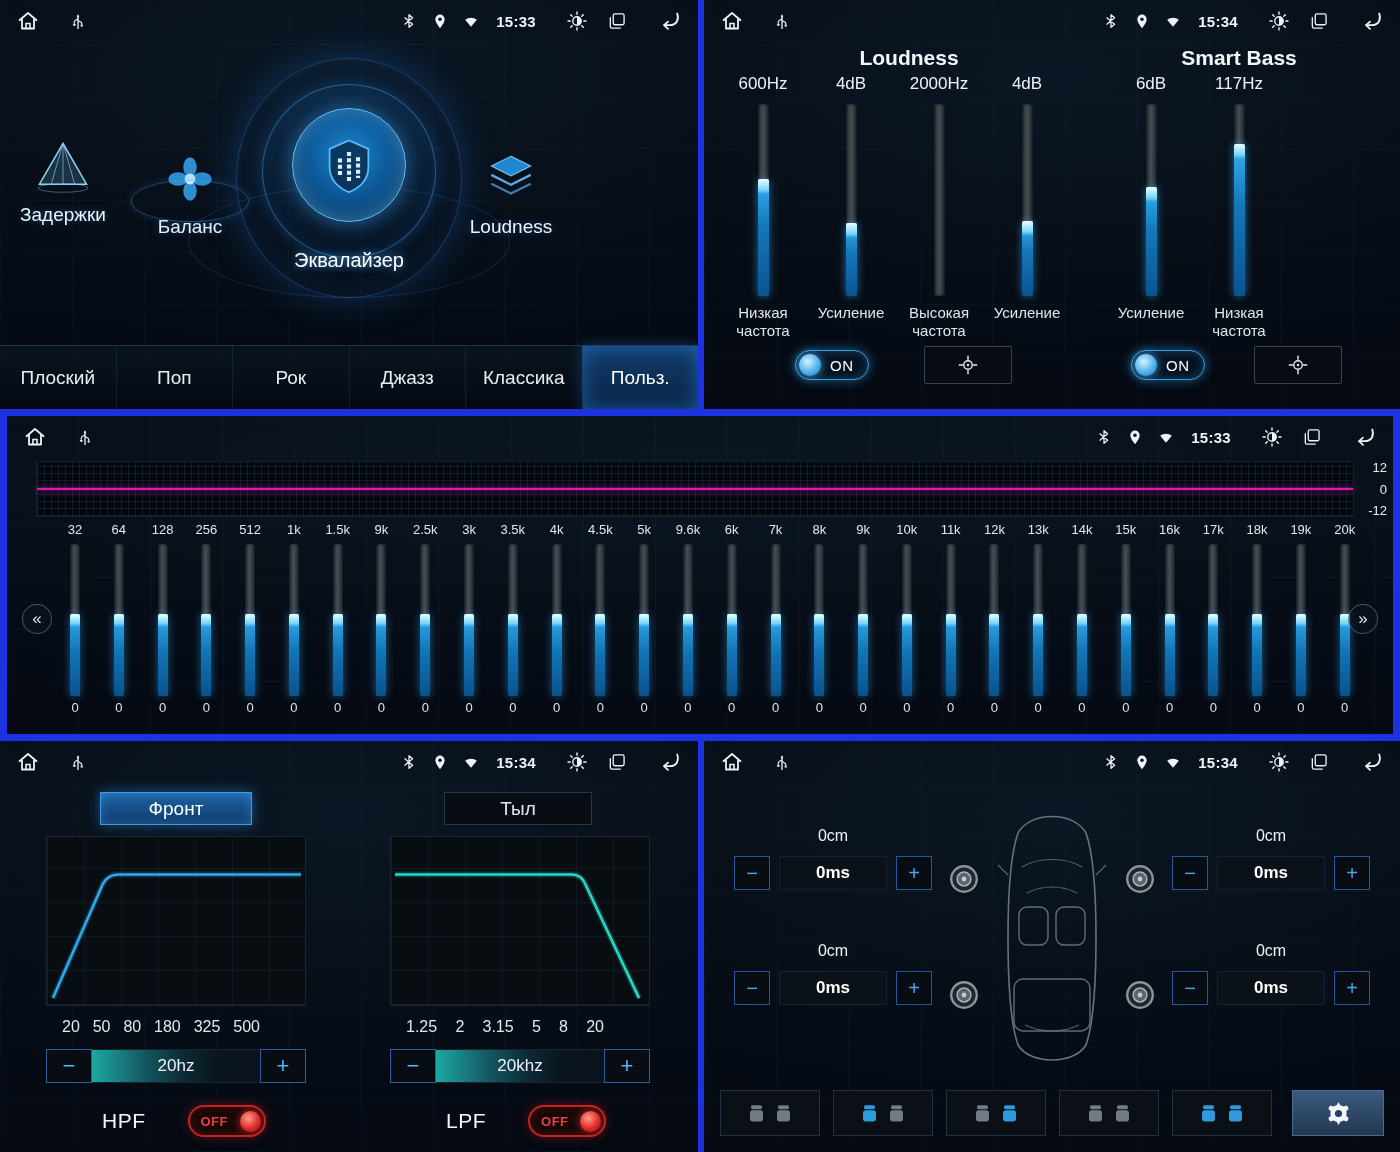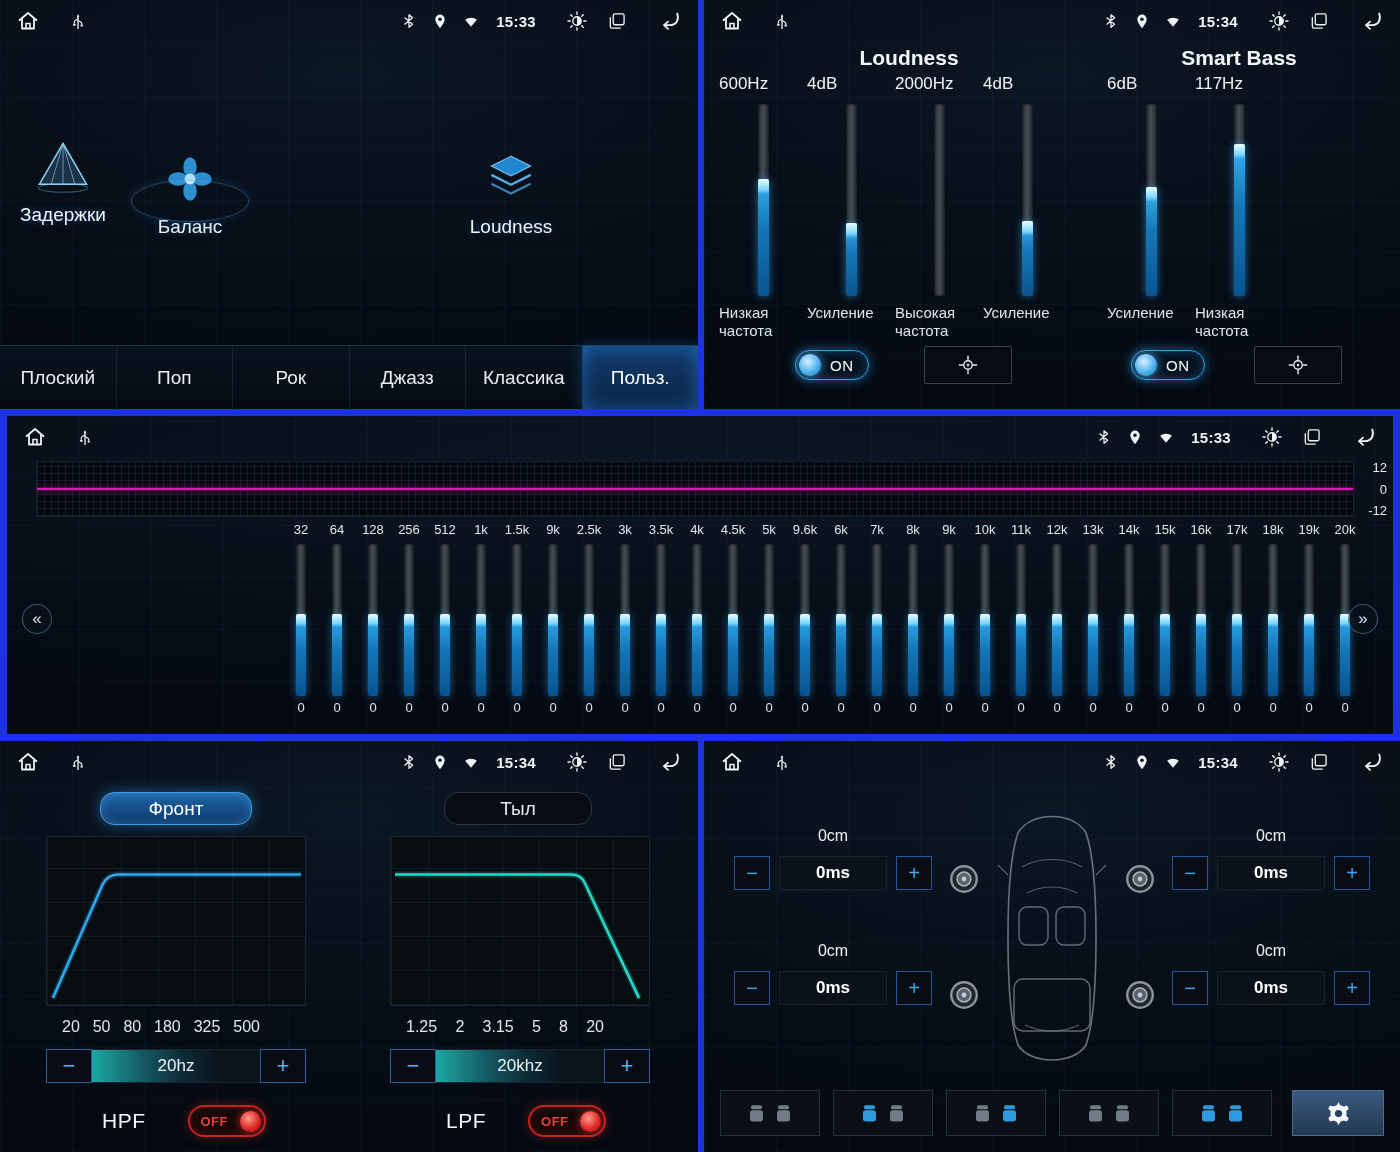--- a/index.html
+++ b/index.html
@@ -46,21 +46,21 @@
 .preset-row{position:absolute;left:0;right:0;bottom:0;height:64px;display:flex;border-top:1px solid rgba(90,150,210,.28);background:linear-gradient(180deg,rgba(10,20,32,.92),rgba(5,10,18,.96));z-index:3}
 .preset{flex:1;display:flex;align-items:center;justify-content:center;color:#e8edf3;font-size:19px;background:none;border:0;font-family:inherit;cursor:pointer}
 .preset + .preset{border-left:1px solid rgba(90,150,210,.15)}
 .preset.selected{background:linear-gradient(180deg,#123c6d,#0a2342);box-shadow:inset 0 0 20px rgba(45,150,255,.45), 0 0 14px rgba(45,150,255,.3);color:#fff}
 
 
 .loud-title{position:absolute;top:46px;color:#f2f6fa;font-size:21px;text-align:center;z-index:2}
 .lt-1{left:40px;width:330px}
 .lt-2{left:420px;width:230px}
 .loud-sliders{position:absolute;left:15px;right:15px;top:74px;display:flex;z-index:2}
-.vslider{width:88px;text-align:left}
+.vslider{width:88px;text-align:center}
 .vslider:nth-child(5){margin-left:36px}
 .vs-value{color:#eef3f8;font-size:17px;height:22px}
 .vs-track{position:relative;width:11px;height:192px;margin:8px auto;background:linear-gradient(90deg,#23282d,#454d55 45%,#22272c);border-radius:2px;box-shadow:inset 0 0 3px rgba(0,0,0,.8)}
 .vs-fill{position:absolute;left:0;right:0;bottom:0;height:0;overflow:hidden;border-radius:2px;background:linear-gradient(180deg,#36b2f4 0%,#1478b8 40%,#0a5490 100%);box-shadow:0 0 9px rgba(50,170,245,.6)}
 .vs-fill::before{content:"";position:absolute;top:0;left:0;right:0;height:15px;background:linear-gradient(180deg,#eaffff,#7cd6fa 70%,rgba(124,214,250,0))}
 .vs-label{color:#dfe6ec;font-size:15px;line-height:1.2;margin-top:2px}
 .toggle-on{position:absolute;width:74px;height:30px;border-radius:16px;background:#061321;border:1px solid #2f9fe8;box-shadow:0 0 12px rgba(47,159,232,.55), inset 0 0 8px rgba(47,159,232,.35);display:flex;align-items:center;cursor:pointer;z-index:2}
 .toggle-on .knob{width:22px;height:22px;border-radius:50%;margin-left:3px;background:radial-gradient(circle at 40% 35%,#d9f2ff,#4fb2ee 55%,#1a6fae);box-shadow:0 0 8px rgba(90,190,255,.8)}
 .toggle-on .t-label{color:#fff;font-size:15px;font-weight:normal;margin-left:9px;letter-spacing:.5px}
 .tg-1{left:91px;top:350px}
@@ -70,30 +70,30 @@
 .tb-2{left:550px;top:346px}
 
 
 .eq-graph{position:absolute;left:29px;top:45px;width:1318px;height:56px;background:#04080c;border:1px solid #13212f;z-index:2;
  background-image:repeating-linear-gradient(90deg,rgba(60,100,140,.22) 0 1px,transparent 1px 7px),
  repeating-linear-gradient(0deg,rgba(60,100,140,.22) 0 1px,transparent 1px 7px)}
 .eq-zero{position:absolute;left:0;right:0;top:50%;height:2px;margin-top:-1px;background:#e018b8;box-shadow:0 0 7px rgba(224,24,184,.9)}
 .eq-scale{position:absolute;right:6px;top:44px;height:58px;display:flex;flex-direction:column;justify-content:space-between;color:#e8edf2;font-size:13px;text-align:right;z-index:2}
 .eq-arrow{position:absolute;top:188px;width:30px;height:30px;border-radius:50%;border:1px solid rgba(130,170,210,.45);background:rgba(10,20,30,.6);color:#d6e4f2;font-size:17px;display:flex;align-items:center;justify-content:center;cursor:pointer;z-index:3}
 .ea-l{left:15px}.ea-r{right:15px}
-.eq-bands{position:absolute;left:50px;right:30px;top:106px;display:flex;justify-content:flex-end;z-index:2}
+.eq-bands{position:absolute;left:50px;right:30px;top:106px;display:flex;justify-content:space-between;z-index:2}
 .band{width:36px;text-align:center}
 .band-freq{color:#e2e8ee;font-size:13px;height:18px}
 .band-track{position:relative;width:10px;height:152px;margin:4px auto;background:linear-gradient(90deg,#23282d,#454d55 45%,#22272c);border-radius:2px;box-shadow:inset 0 0 3px rgba(0,0,0,.8)}
 .band-fill{position:absolute;left:0;right:0;bottom:0;height:54%;overflow:hidden;border-radius:2px;background:linear-gradient(180deg,#34aef2 0%,#1276b6 45%,#0a528e 100%);box-shadow:0 0 8px rgba(50,170,245,.5)}
 .band-fill::before{content:"";position:absolute;top:0;left:0;right:0;height:13px;background:linear-gradient(180deg,#eaffff,#7cd6fa 70%,rgba(124,214,250,0))}
 .band-value{color:#dfe5eb;font-size:13px;margin-top:4px}
 
 
-.flt-tab{position:absolute;height:33px;display:flex;align-items:center;justify-content:center;font-size:19px;font-family:inherit;cursor:pointer;z-index:2;border-radius:14px}
+.flt-tab{position:absolute;height:33px;display:flex;align-items:center;justify-content:center;font-size:19px;font-family:inherit;cursor:pointer;z-index:2;border-radius:0}
 .ft-front{left:100px;top:51px;width:152px;background:linear-gradient(180deg,#1e66a8,#0d3a6b);border:1px solid #3f9be0;box-shadow:0 0 14px rgba(45,150,230,.5), inset 0 0 10px rgba(90,180,255,.35);color:#fff}
 .ft-rear{left:444px;top:51px;width:148px;background:#070d13;border:1px solid #2a3644;color:#e2e8ee}
 .flt-col{position:absolute;top:95px;width:260px;z-index:2}
 .fc-l{left:46px}.fc-r{left:390px}
 .flt-graph{position:relative;width:260px;height:170px;background:#080d12;border:1px solid #1d252e;
  background-image:repeating-linear-gradient(90deg,rgba(60,100,140,.15) 0 1px,transparent 1px 37px),
  repeating-linear-gradient(0deg,rgba(60,100,140,.15) 0 1px,transparent 1px 34px)}
 .flt-graph svg{position:absolute;inset:0;width:100%;height:100%}
 .flt-scale{display:flex;justify-content:space-between;padding:0 46px 0 16px;margin-top:12px;color:#e2e8ee;font-size:16px}
 .flt-srow{display:flex;margin-top:13px;height:34px}
@@ -298,20 +298,31 @@
       <span class="m-label">Задержки</span>
     </div>
     <div class="m-item it-balance">
       <div class="m-icon">
         <span class="orbit"></span>
         <svg width="58" height="58">
             <use href="#s-balance"></use>
           </svg>
       </div>
       <span class="m-label">Баланс</span>
+    </div>
+    <div class="m-item it-eq">
+      <div class="c-ellipse"></div>
+      <div class="c-ring1"></div>
+      <div class="c-ring2"></div>
+      <div class="c-core">
+          <svg width="62" height="62">
+            <use href="#s-eqbars"></use>
+          </svg>
+        </div>
+      <span class="c-label">Эквалайзер</span>
     </div>
     <div class="m-item it-loudness">
       <div class="m-icon">
           <svg width="58" height="58">
             <use href="#s-layers"></use>
           </svg>
         </div>
       <span class="m-label">Loudness</span>
     </div>
 

